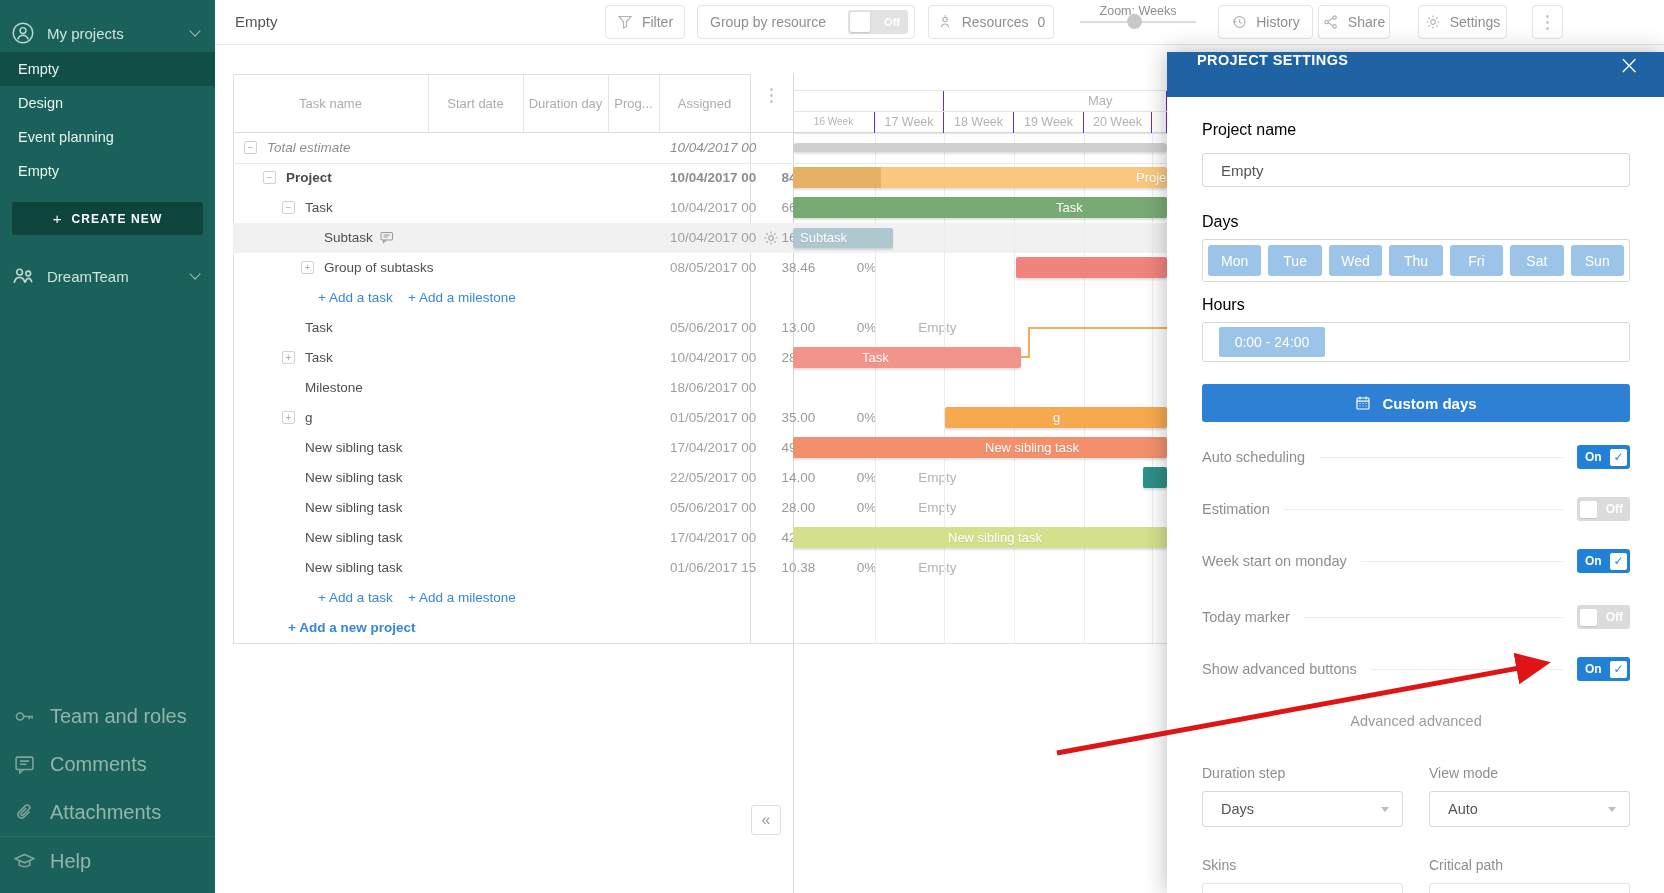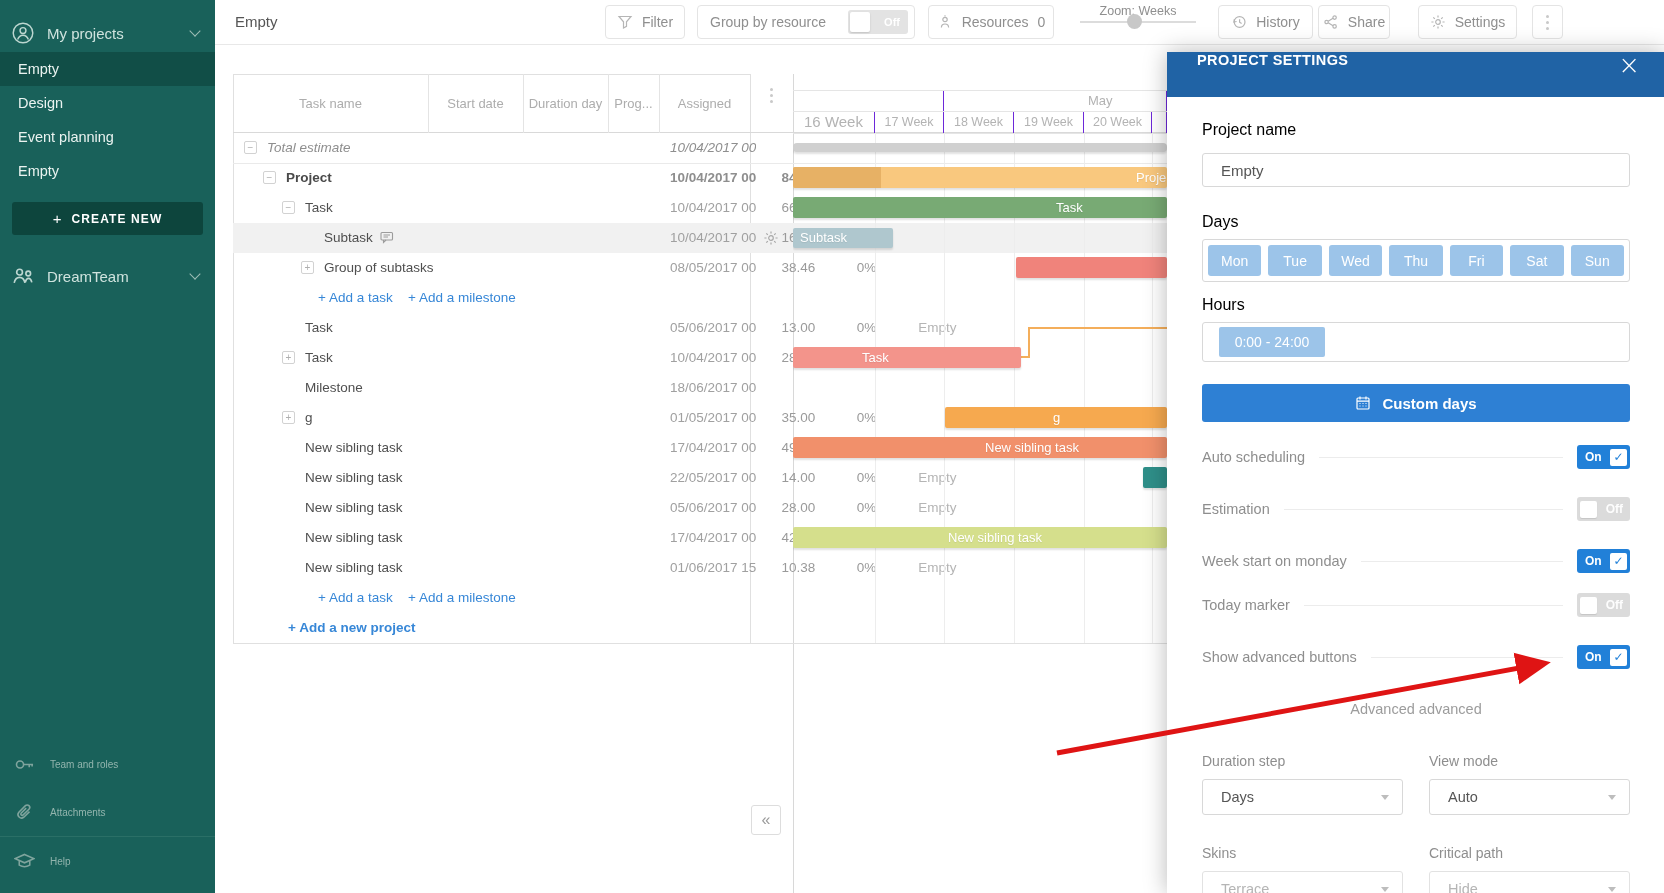--- a/index.html
+++ b/index.html
@@ -14,21 +14,21 @@
   .hamburger div { height:2px; background:#fff; margin:5px 0; }
   .sb-section { display:flex; align-items:center; height:38px; margin-top:14px; padding:0 16px 0 12px; color:#CFE3DE; font-size:15px; cursor:pointer; }
   .sb-section .icon { width:22px; height:22px; margin-right:13px; color:#BCD6D0; }
   .sb-section .lbl { flex:1; }
   .chev { width:8px; height:8px; border-right:1.5px solid #9DBDB6; border-bottom:1.5px solid #9DBDB6; transform:rotate(45deg); margin-top:-4px; }
   .sb-item { height:34px; line-height:34px; padding-left:18px; font-size:14.5px; color:#EAF3F0; cursor:pointer; }
   .sb-item.active { background:#114E47; }
   #create-btn { margin:14px 12px 0 12px; height:33px; background:#0D453D; border-radius:3px; display:flex; align-items:center; justify-content:center; gap:9px; font-size:12px; font-weight:bold; letter-spacing:1.1px; color:#fff; cursor:pointer; }
   #create-btn .plus { font-size:15px; font-weight:normal; }
   #sb-footer { position:absolute; left:0; bottom:8px; width:215px; }
-  .sb-foot-item { display:flex; align-items:center; height:48px; padding:0 12px 0 14px; color:#93B5AE; font-size:10px; cursor:pointer; }
+  .sb-foot-item { display:flex; align-items:center; height:48px; padding:0 12px 0 14px; color:#93B5AE; font-size:20px; cursor:pointer; }
   .sb-foot-item .icon { width:21px; height:21px; margin-right:15px; color:#7FA49D; }
   .sb-divider { height:1px; background:#2A6F66; margin:0; }
 
   
   #topbar { position:absolute; left:215px; top:0; width:1449px; height:45px; background:#fff; border-bottom:1px solid #E8E8E8; }
   #page-title { position:absolute; left:20px; top:0; line-height:44px; font-size:15px; color:#555; }
   .tb-btn { position:absolute; top:5px; height:34px; border:1px solid #E4E4E4; border-radius:4px; background:#fff; color:#8F8F8F; font-size:14px; display:flex; align-items:center; justify-content:center; gap:9px; cursor:pointer; }
   .tb-btn .icon { width:16px; height:16px; color:#B5B5B5; }
   #group-box { position:absolute; left:482px; top:5px; width:218px; height:34px; border:1px solid #E4E4E4; border-radius:4px; display:flex; align-items:center; padding:0 6px 0 12px; font-size:14px; color:#8F8F8F; }
   .mini-toggle { margin-left:auto; width:60px; height:24px; background:#E3E3E3; border-radius:3px; display:flex; align-items:center; cursor:pointer; }
@@ -154,20 +154,30 @@
             <svg class="icon" viewBox="0 0 16 16" fill="none" stroke="currentColor" stroke-width="1.2">
               <circle cx="4.6" cy="8" r="2.7"></circle>
               <path d="M7.3 8h7.2M11.6 8v2.1M13.8 8v1.6"></path>
             </svg>
           </span>
           <span>Team and roles</span>
         </div>
         <div class="sb-foot-item">
           <span class="icon">
             <svg class="icon" viewBox="0 0 16 16" fill="none" stroke="currentColor" stroke-width="1.2">
+              <rect x="1.6" y="2.4" width="12.8" height="9.4" rx="1"></rect>
+              <path d="M4.4 11.8v2.6l3-2.6"></path>
+              <path d="M4.5 5.4h7M4.5 7.8h5"></path>
+            </svg>
+          </span>
+          <span>Comments</span>
+        </div>
+        <div class="sb-foot-item">
+          <span class="icon">
+            <svg class="icon" viewBox="0 0 16 16" fill="none" stroke="currentColor" stroke-width="1.2">
               <path d="M11.8 7.3l-4.3 4.3a2.7 2.7 0 0 1-3.8-3.8l5-5a1.9 1.9 0 0 1 2.7 2.7L6.8 10a1 1 0 0 1-1.4-1.4l3.9-3.9"></path>
             </svg>
           </span>
           <span>Attachments</span>
         </div>
         <div class="sb-divider"></div>
         <div class="sb-foot-item">
           <span class="icon">
             <svg class="icon" viewBox="0 0 16 16" fill="none" stroke="currentColor" stroke-width="1.2">
               <path d="M8 2.6 15 5.8 8 9 1 5.8z"></path>
@@ -224,21 +234,21 @@
       <span class="icon">
         <svg class="icon" viewBox="0 0 16 16" fill="none" stroke="currentColor" stroke-width="1.2">
             <circle cx="11.6" cy="3.6" r="1.7"></circle>
             <circle cx="3.6" cy="8" r="1.7"></circle>
             <circle cx="11.6" cy="12.4" r="1.7"></circle>
             <path d="M5.2 7.2l4.8-2.9M5.2 8.8l4.8 2.9"></path>
           </svg>
       </span>
       <span>Share</span>
     </div>
-    <div class="tb-btn" style="left:1203px; width:99px;">
+    <div class="tb-btn" style="left:1203px; width:89px;">
       <span class="icon">
         <svg class="icon" viewBox="0 0 16 16" fill="none" stroke="currentColor" stroke-width="1.2">
             <circle cx="8" cy="8" r="2.3"></circle>
             <path d="M8 1.4v2.1M8 12.5v2.1M1.4 8h2.1M12.5 8h2.1M3.3 3.3l1.5 1.5M11.2 11.2l1.5 1.5M12.7 3.3l-1.5 1.5M4.8 11.2l-1.5 1.5"></path>
           </svg>
       </span>
       <span>Settings</span>
     </div>
     <div id="dots-btn">
         <i></i>
@@ -393,21 +403,21 @@
         <div class="c-name blue-link" style="left: 175px;">+ Add a milestone</div>
       </div>
       <div class="t-row" style="position: absolute; left: 233px; top: 613px; width: 517px; height: 30px;">
         <div class="c-name blue-link" style="left: 55px; font-weight: bold;">+ Add a new project</div>
       </div>
     </div>
   <div id="gantt-clip">
       <div class="gantt-hl" style="position: absolute; left: 0px; top: 149px; width: 374px; height: 30px;"></div>
       <div class="tl-cell" style="position: absolute; left: 0px; top: 16px; width: 151px; height: 21px; line-height: 21px;"></div>
       <div class="tl-cell" style="position: absolute; left: 151px; top: 16px; width: 223px; height: 21px; line-height: 21px;"><span style="margin-left: 144px; display: inline-block;">May</span></div>
-      <div class="tl-cell" style="position: absolute; left: 0px; top: 37px; width: 82px; height: 22px; line-height: 22px; text-align: center; font-size: 15px;">16 Week</div>
+      <div class="tl-cell" style="position: absolute; left: 0px; top: 37px; width: 82px; height: 22px; line-height: 22px; text-align: center; font-size: 10px;">16 Week</div>
       <div class="tl-cell" style="position: absolute; left: 82px; top: 37px; width: 69px; height: 22px; line-height: 22px; text-align: center; font-size: 12.5px;">17 Week</div>
       <div class="tl-cell" style="position: absolute; left: 151px; top: 37px; width: 70px; height: 22px; line-height: 22px; text-align: center; font-size: 12.5px;">18 Week</div>
       <div class="tl-cell" style="position: absolute; left: 221px; top: 37px; width: 70px; height: 22px; line-height: 22px; text-align: center; font-size: 12.5px;">19 Week</div>
       <div class="tl-cell" style="position: absolute; left: 291px; top: 37px; width: 68px; height: 22px; line-height: 22px; text-align: center; font-size: 12.5px;">20 Week</div>
       <div class="tl-cell" style="position: absolute; left: 359px; top: 37px; width: 15px; height: 22px; line-height: 22px; text-align: center; font-size: 12.5px;"></div>
       <div class="tl-line" style="top: 16px;"></div>
       <div class="tl-line" style="top: 37px;"></div>
       <div class="tl-line" style="top: 59px;"></div>
       <div class="v-grid" style="left: 82px;"></div>
       <div class="v-grid" style="left: 151px;"></div>
@@ -489,21 +499,21 @@
             </div>
           </div>
           <div class="tg-row" style="margin-top: 28px;">
             <span class="lbl">Week start on monday</span>
             <span class="rule"></span>
             <div class="toggle on">
               <span class="t-txt">On</span>
               <span class="t-sq">✓</span>
             </div>
           </div>
-          <div class="tg-row" style="margin-top: 20px;">
+          <div class="tg-row" style="margin-top: 32px;">
             <span class="lbl">Today marker</span>
             <span class="rule"></span>
             <div class="toggle off">
               <span class="t-sq"></span>
               <span class="t-txt">Off</span>
             </div>
           </div>
           <div class="tg-row" style="margin-top: 28px;">
             <span class="lbl">Show advanced buttons</span>
             <span class="rule"></span>

